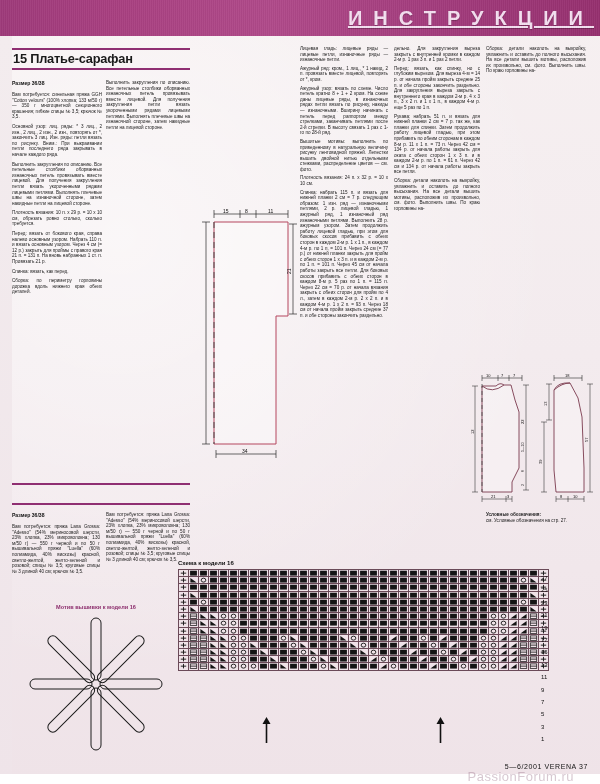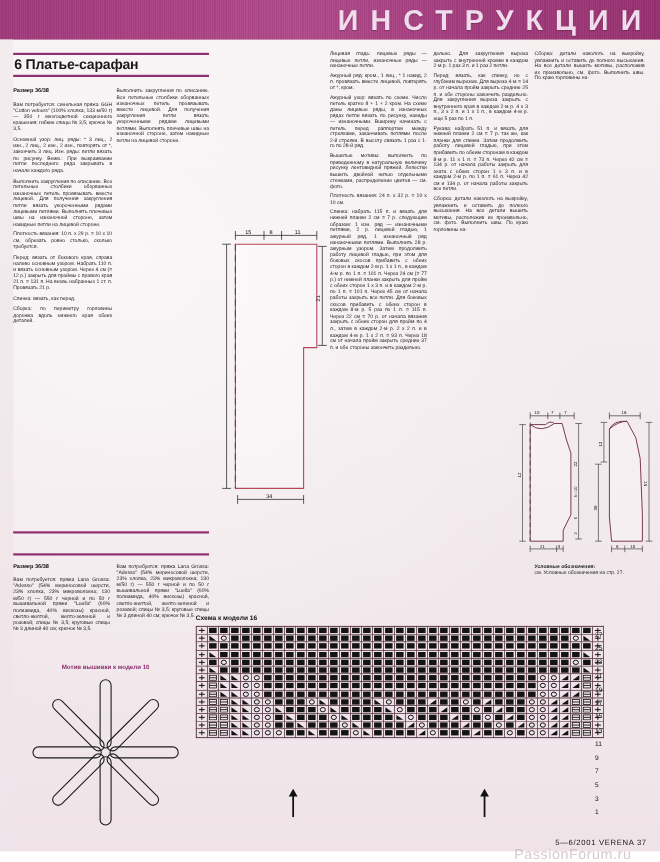--- a/index.html
+++ b/index.html
@@ -15,23 +15,23 @@
           linear-gradient(180deg,#f6f0f1 0%, #f3ebee 45%, #efe3e8 100%);
   }
   
   .masthead{position:absolute;left:0;top:0;width:600px;height:36px;
     background:linear-gradient(90deg,#9e3a7a 0%, #a83f80 18%, #b04a8a 45%, #a33c7d 72%, #96306f 100%);
     overflow:hidden;}
   .masthead:after{content:"";position:absolute;inset:0;
     background-image:repeating-linear-gradient(90deg, rgba(255,255,255,.05) 0 1px, rgba(0,0,0,.04) 1px 2px);
     opacity:.7;}
   .masthead-title{position:absolute;right:6px;top:2px;
-    color:#f4dff0;font-size:26px;font-weight:700;letter-spacing:11px;
+    color:#f4dff0;font-size:20px;font-weight:700;letter-spacing:11px;
     font-family:"Liberation Sans", sans-serif;line-height:32px;white-space:nowrap;
-    text-shadow:0 1px 1px rgba(0,0,0,.25);}
+    text-shadow:0 1px 1px rgba(0,0,0,.25);text-decoration:underline;}
   
   .article-head{position:absolute;font-weight:700;color:#1a1a1a;
       font-size:12.5px;letter-spacing:-.2px;white-space:nowrap;}
   .head-rule{position:absolute;height:2px;background:#8f2f72;}
   .head-rule.top{background:#8f2f72;}
   
   .body{font-size:4.6px;line-height:5.6px;color:#1b1b1b;text-align:justify;
         font-family:"Liberation Sans", sans-serif;}
   .lead{font-size:5.1px;font-weight:700;color:#111;line-height:7px;}
   
@@ -65,21 +65,21 @@
 <body>
 
 <div class="page">
 
   <div class="masthead">
     <div class="masthead-title">ИНСТРУКЦИИ</div>
   </div>
   <div class="leftband"></div>
 
   <div class="head-rule top" style="left:12px;top:48px;width:178px;"></div>
-  <div class="article-head" style="left:13px;top:51px;width:180px;font-size:12.8px;">6 Платье-сарафан</div>
+  <div class="article-head" style="left:13px;top:51px;width:180px;font-size:12.8px;">15 Платье-сарафан</div>
   <div class="head-rule" style="left:12px;top:68px;width:178px;"></div>
 
   <div style="position:absolute;left:12px;top:80px;width:90px;">
     <div class="lead">Размер 36/38</div>
     <div class="body" style="margin-top:5px;">Вам потребуется: синельная пряжа GGH "Cotton velours" (100% хлопка; 133 м/50 г) — 350 г многоцветной секционного крашения; гибкие спицы № 3,5; крючок № 3,5.</div>
     <div class="body" style="margin-top:4px;">Основной узор: лиц. ряды: * 3 лиц., 2 изн., 2 лиц., 2 изн., 2 изн., повторять от *, закончить 3 лиц. Изн. ряды: петли вязать по рисунку. Вним.: При выкраивании петли последнего ряда закрывать в начале каждого ряда.</div>
     <div class="body" style="margin-top:4px;">Выполнить закругления по описанию. Все петельные столбики оборванных изнаночных петель провязывать вместе лицевой. Для получения закругления петли вязать укороченными рядами лицевыми петлями. Выполнять плечевые швы на изнаночной стороне, затем накидные петли на лицевой стороне.</div>
     <div class="body" style="margin-top:4px;">Плотность вязания: 10 п. х 29 р. = 10 х 10 см, обрезать ровно столько, сколько требуется.</div>
     <div class="body" style="margin-top:4px;">Перед: вязать от бокового края, справа налево основным узором. Набрать 110 п. и вязать основным узором. Через 4 см (= 12 р.) закрыть для проймы с правого края 21 п. = 131 п. На вновь набранных 1 ст. п. Провязать 21 р.</div>
     <div class="body" style="margin-top:4px;">Спинка: вязать, как перед.</div>

